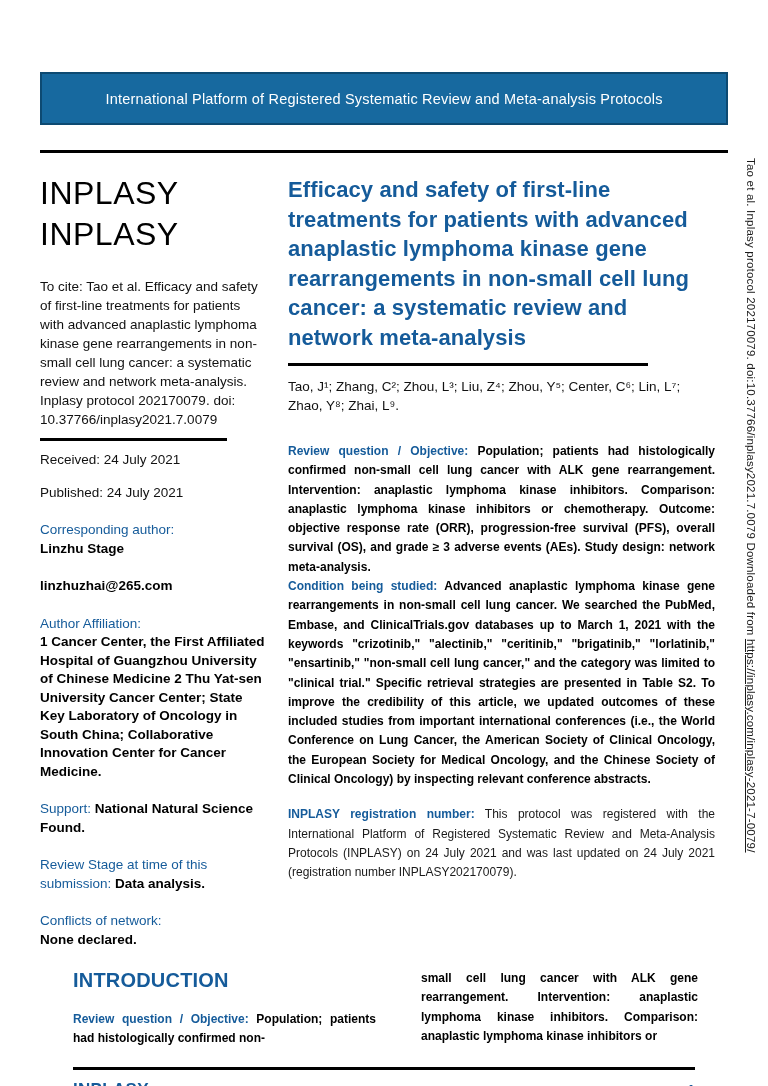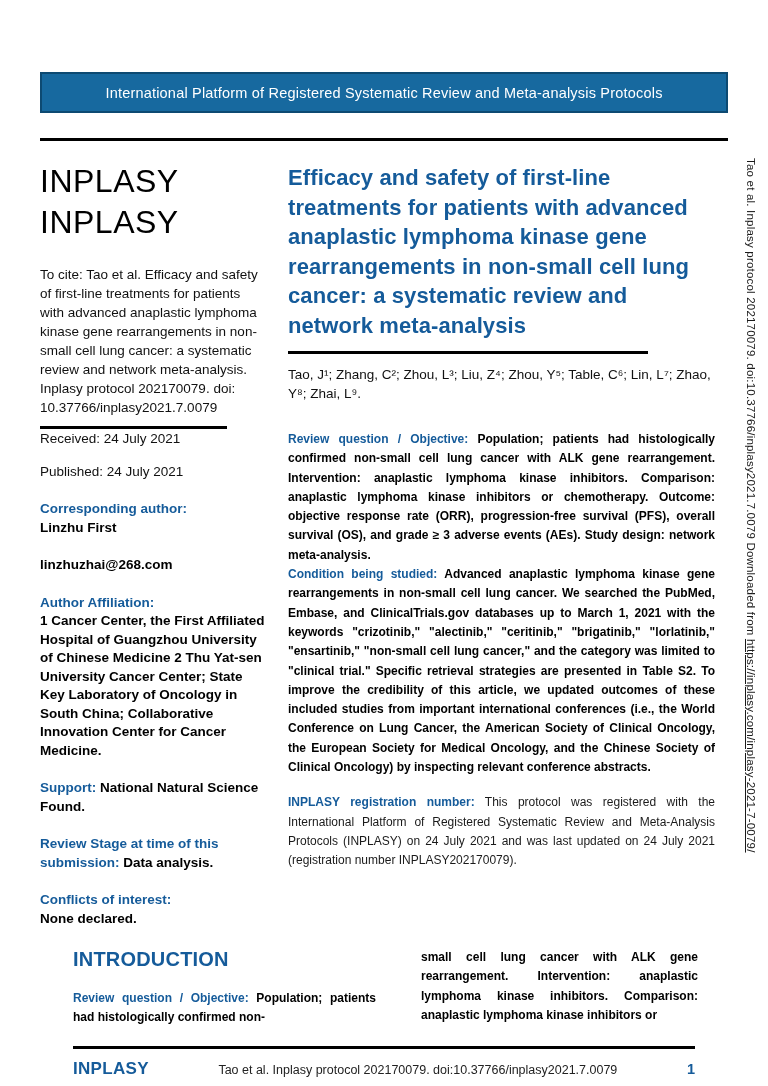--- a/index.html
+++ b/index.html
@@ -10,36 +10,36 @@
     --text:#111111;
   }
   *{box-sizing:border-box;margin:0;padding:0;}
   html,body{background:#ffffff;}
   body{
     width:768px;height:1086px;position:relative;overflow:hidden;
     font-family:"Liberation Sans",sans-serif;color:var(--text);
   }
   .page{width:768px;height:1086px;padding:72px 40px 0 40px;position:relative;}
   .banner{
-    height:41px;background:var(--banner_bg);border:2px solid var(--banner_border);
+    height:53px;background:var(--banner_bg);border:2px solid var(--banner_border);
     color:#fff;display:flex;align-items:center;justify-content:center;
     font-size:14.5px;letter-spacing:0.2px;
   }
   .rule{background:var(--rule);height:3px;}
   .top-rule{margin-top:25px;}
   .columns{display:flex;margin-top:20px;}
   .left-col{width:238px;padding-right:13px;flex:none;}
   .right-col{width:427px;margin-left:10px;flex:none;}
   .masthead{font-size:32px;line-height:41px;font-weight:400;letter-spacing:0.5px;color:#000;}
   .tocite{margin-top:22px;font-size:13.5px;line-height:19px;}
   .small-rule{width:187px;margin-top:9px;}
-  .meta{font-size:13.5px;line-height:19px;}
+  .meta{font-size:13.5px;line-height:19px;margin-top:9px;}
   .meta + .meta{margin-top:14px;}
   .block{margin-top:19px;font-size:13.5px;line-height:18.5px;}
-  .label{color:var(--accent);font-weight:bold;font-size:13.5px;line-height:18.5px;}
+  .label{color:var(--accent);font-weight:normal;font-size:13.5px;line-height:18.5px;}
   .bold-text{font-weight:bold;color:#000;font-size:13.5px;line-height:18.5px;}
   .email{margin-top:19px;}
   .title{
     font-size:22px;line-height:29.5px;font-weight:bold;color:var(--accent);
     letter-spacing:0.1px;margin-top:2px;
   }
   .title-rule{margin-top:11px;width:360px;}
   .authors{margin-top:11px;font-size:13.5px;line-height:19px;}
   .paras{margin-top:27px;}
   .para{font-size:12px;line-height:19.3px;text-align:justify;}
@@ -85,44 +85,44 @@
       </h1>
       <p class="tocite">To cite: Tao et al. Efficacy and safety of first-line treatments for patients with advanced anaplastic lymphoma kinase gene rearrangements in non-small cell lung cancer: a systematic review and network meta-analysis. Inplasy protocol 202170079. doi: 10.37766/inplasy2021.7.0079</p>
 
       <div class="rule small-rule"></div>
 
       <p class="meta">Received: 24 July 2021</p>
       <p class="meta">Published: 24 July 2021</p>
 
       <div class="block">
         <div class="label">Corresponding author:</div>
-        <div class="bold-text">Linzhu First</div>
+        <div class="bold-text">Linzhu Stage</div>
       </div>
 
-      <p class="bold-text email">linzhuzhai@268.com</p>
+      <p class="bold-text email">linzhuzhai@265.com</p>
 
       <div class="block">
         <div class="label">Author Affiliation:</div>
         <div class="bold-text">1 Cancer Center, the First Affiliated Hospital of Guangzhou University of Chinese Medicine 2 Thu Yat-sen University Cancer Center; State Key Laboratory of Oncology in South China; Collaborative Innovation Center for Cancer Medicine.</div>
       </div>
 
       <p class="block"><span class="label">Support:</span> <span class="bold-text">National Natural Science Found.</span></p>
 
       <p class="block"><span class="label">Review Stage at time of this submission:</span> <span class="bold-text">Data analysis.</span></p>
 
       <div class="block">
-        <div class="label">Conflicts of interest:</div>
+        <div class="label">Conflicts of network:</div>
         <div class="bold-text">None declared.</div>
       </div>
     </aside>
 
     <section class="right-col">
       <h2 class="title">Efficacy and safety of first-line treatments for patients with advanced anaplastic lymphoma kinase gene rearrangements in non-small cell lung cancer: a systematic review and network meta-analysis</h2>
       <div class="rule title-rule"></div>
-      <p class="authors">Tao, J¹; Zhang, C²; Zhou, L³; Liu, Z⁴; Zhou, Y⁵; Table, C⁶; Lin, L⁷; Zhao, Y⁸; Zhai, L⁹.</p>
+      <p class="authors">Tao, J¹; Zhang, C²; Zhou, L³; Liu, Z⁴; Zhou, Y⁵; Center, C⁶; Lin, L⁷; Zhao, Y⁸; Zhai, L⁹.</p>
 
       <div class="paras">
         <p class="para bold"><span class="plabel">Review question / Objective:</span> <span>Population; patients had histologically confirmed non-small cell lung cancer with ALK gene rearrangement. Intervention: anaplastic lymphoma kinase inhibitors. Comparison: anaplastic lymphoma kinase inhibitors or chemotherapy. Outcome: objective response rate (ORR), progression-free survival (PFS), overall survival (OS), and grade ≥ 3 adverse events (AEs). Study design: network meta-analysis.</span></p>
         <p class="para bold"><span class="plabel">Condition being studied:</span> <span>Advanced anaplastic lymphoma kinase gene rearrangements in non-small cell lung cancer. We searched the PubMed, Embase, and ClinicalTrials.gov databases up to March 1, 2021 with the keywords "crizotinib," "alectinib," "ceritinib," "brigatinib," "lorlatinib," "ensartinib," "non-small cell lung cancer," and the category was limited to "clinical trial." Specific retrieval strategies are presented in Table S2. To improve the credibility of this article, we updated outcomes of these included studies from important international conferences (i.e., the World Conference on Lung Cancer, the American Society of Clinical Oncology, the European Society for Medical Oncology, and the Chinese Society of Clinical Oncology) by inspecting relevant conference abstracts.</span></p>
         <p class="para registration"><span class="plabel">INPLASY registration number:</span> <span>This protocol was registered with the International Platform of Registered Systematic Review and Meta-Analysis Protocols (INPLASY) on 24 July 2021 and was last updated on 24 July 2021 (registration number INPLASY202170079).</span></p>
       </div>
     </section>
 
   </div>
 

